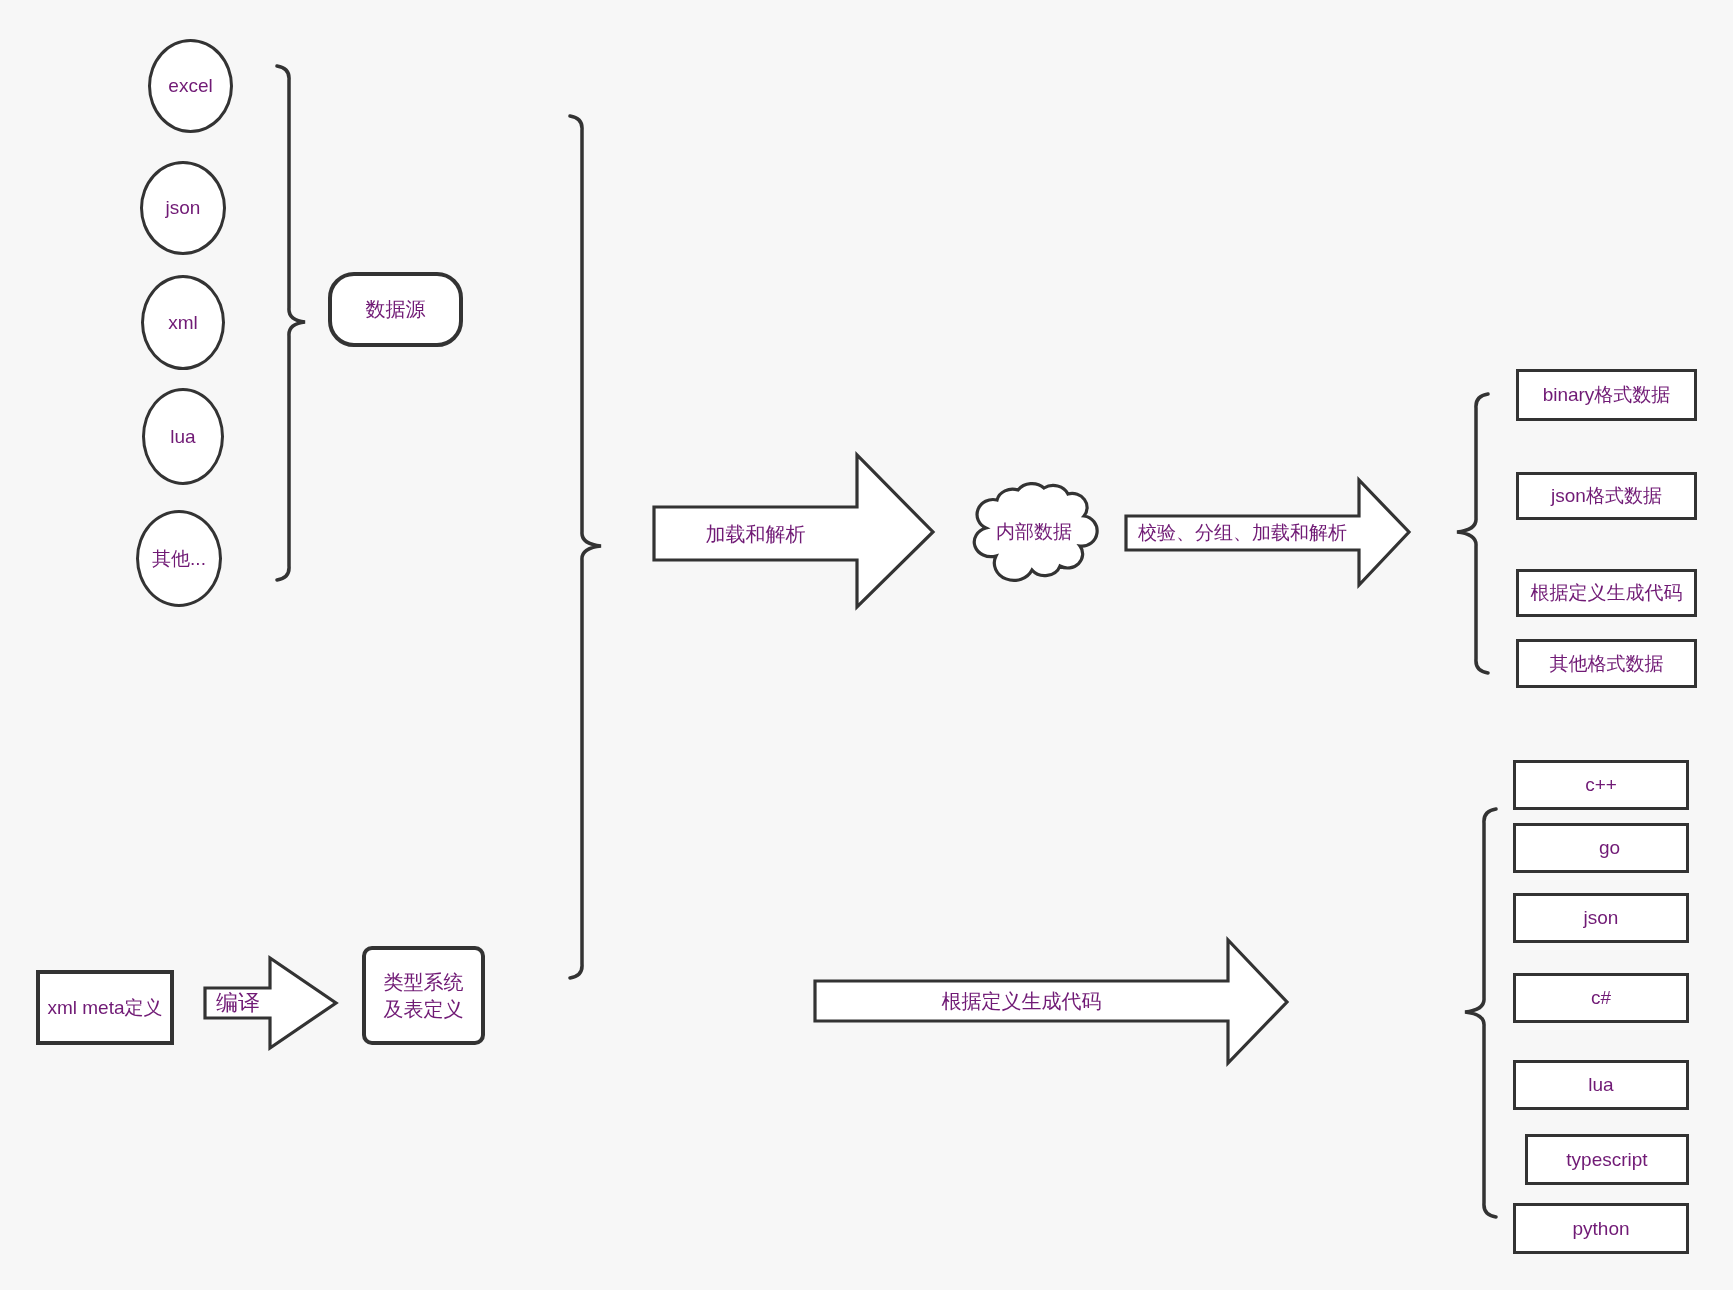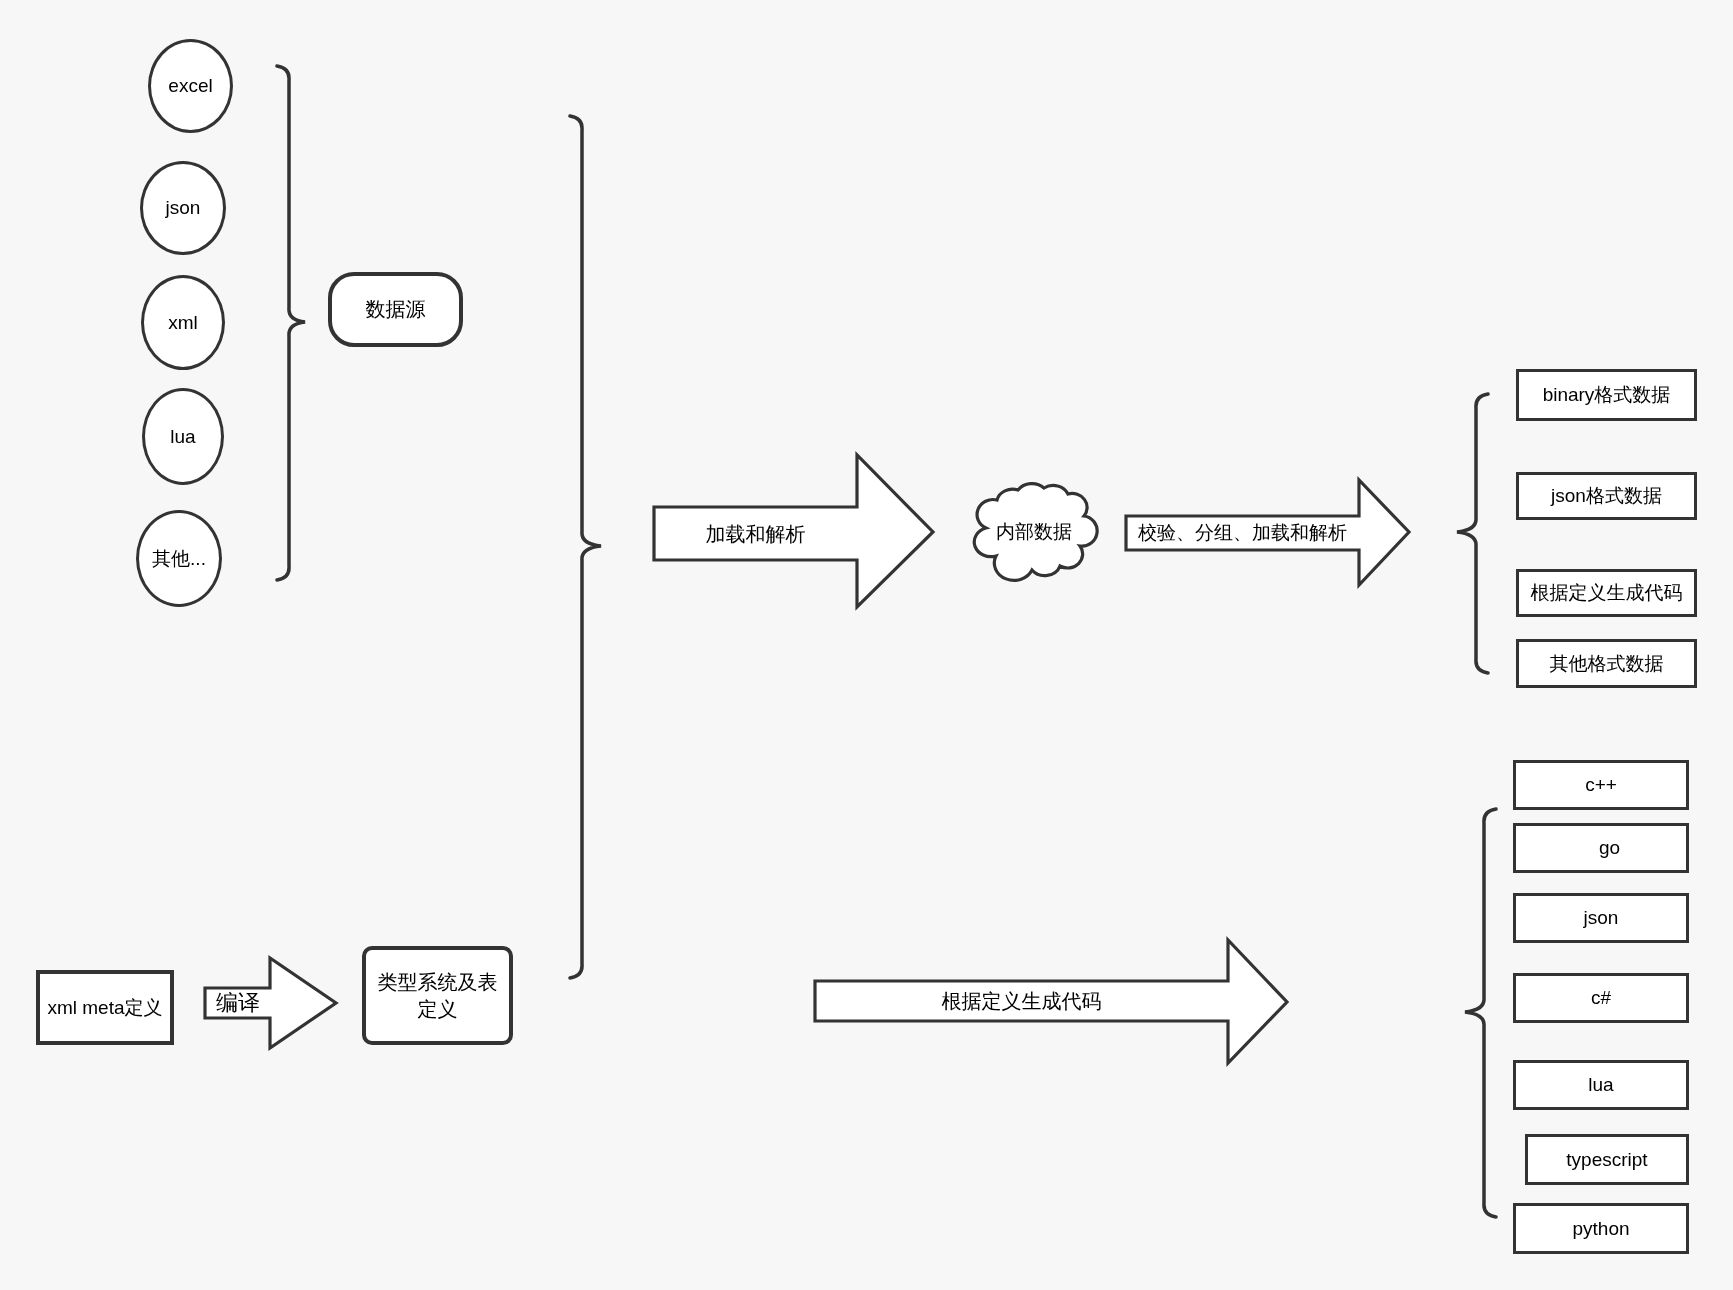--- a/index.html
+++ b/index.html
@@ -1,18 +1,18 @@
 <!DOCTYPE html>
 <html><head>
 <meta charset="utf-8">
 <style>
   html,body{margin:0;padding:0;background:#f7f7f7;}
   .canvas{
     position:relative;width:1733px;height:1290px;background:#f7f7f7;overflow:hidden;
-    font-family:"Liberation Sans","DejaVu Sans",sans-serif;color:#000000;
+    font-family:"Liberation Sans","DejaVu Sans",sans-serif;color:#701a75;
   }
   .shapes{position:absolute;left:0;top:0;width:1733px;height:1290px;}
   .node{
     position:absolute;background:#ffffff;border:4px solid #333333;box-sizing:border-box;
     display:flex;align-items:center;justify-content:center;text-align:center;
     font-size:20px;line-height:1.35;
   }
   .ellipse{border-radius:50%;border-width:3.5px;font-size:19px;}
   .thin{border-width:3px;}
   .round{border-radius:10px;}
@@ -73,21 +73,21 @@
   <div class="alabel mid" style="left:1126px;top:516px;width:233px;height:34px;">校验、分组、加载和解析</div>
   <div class="alabel small" style="left:205px;top:988px;width:66px;height:30px;">编译</div>
   <div class="alabel" style="left:815px;top:981px;width:413px;height:40px;">根据定义生成代码</div>
 
   <div class="node thin fmt" style="left:1516px;top:369px;width:181px;height:52px;">binary格式数据</div>
   <div class="node thin fmt" style="left:1516px;top:472px;width:181px;height:48px;">json格式数据</div>
   <div class="node thin fmt" style="left:1516px;top:569px;width:181px;height:48px;">根据定义生成代码</div>
   <div class="node thin fmt" style="left:1516px;top:639px;width:181px;height:49px;">其他格式数据</div>
 
   <div class="node mid" style="left:36px;top:970px;width:138px;height:75px;padding:4px 6px;">xml meta定义</div>
-  <div class="node round" style="left:362px;top:946px;width:151px;height:99px;padding:0 10px;">类型系统及表定义</div>
+  <div class="node round" style="left:362px;top:946px;width:123px;height:99px;padding:0 10px;">类型系统及表定义</div>
 
   <div class="node thin fmt" style="left:1513px;top:760px;width:176px;height:50px;">c++</div>
   <div class="node thin fmt" style="left:1513px;top:823px;width:176px;height:50px;padding-left:17px;">go</div>
   <div class="node thin fmt" style="left:1513px;top:893px;width:176px;height:50px;">json</div>
   <div class="node thin fmt" style="left:1513px;top:973px;width:176px;height:50px;">c#</div>
   <div class="node thin fmt" style="left:1513px;top:1060px;width:176px;height:50px;">lua</div>
   <div class="node thin fmt" style="left:1513px;top:1134px;width:164px;height:51px;margin-left:12px;">typescript</div>
   <div class="node thin fmt" style="left:1513px;top:1203px;width:176px;height:51px;">python</div>
 
 </div>

